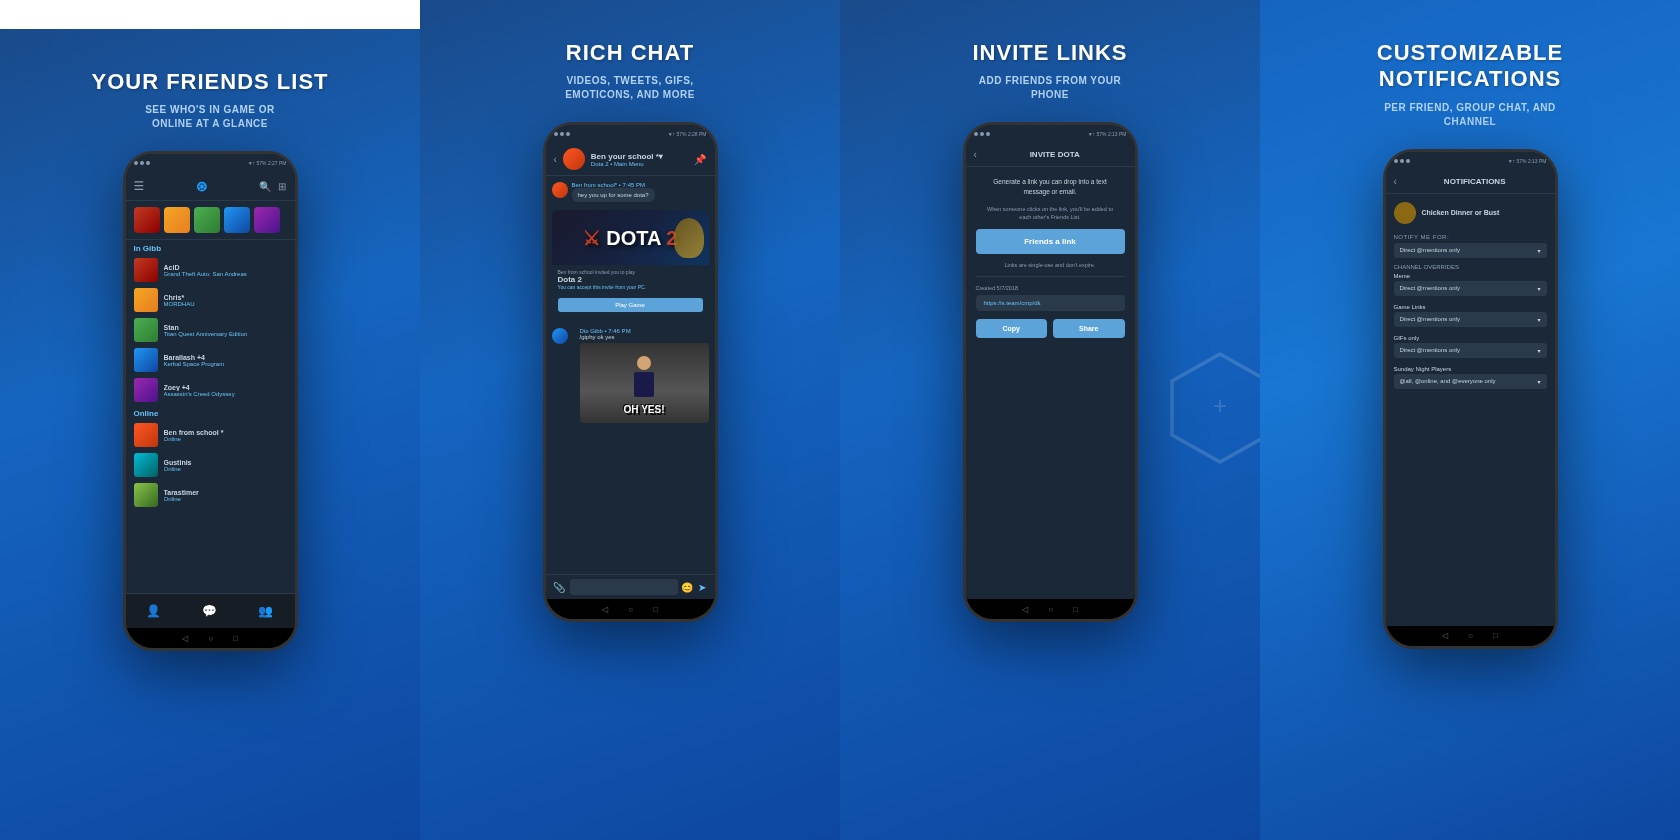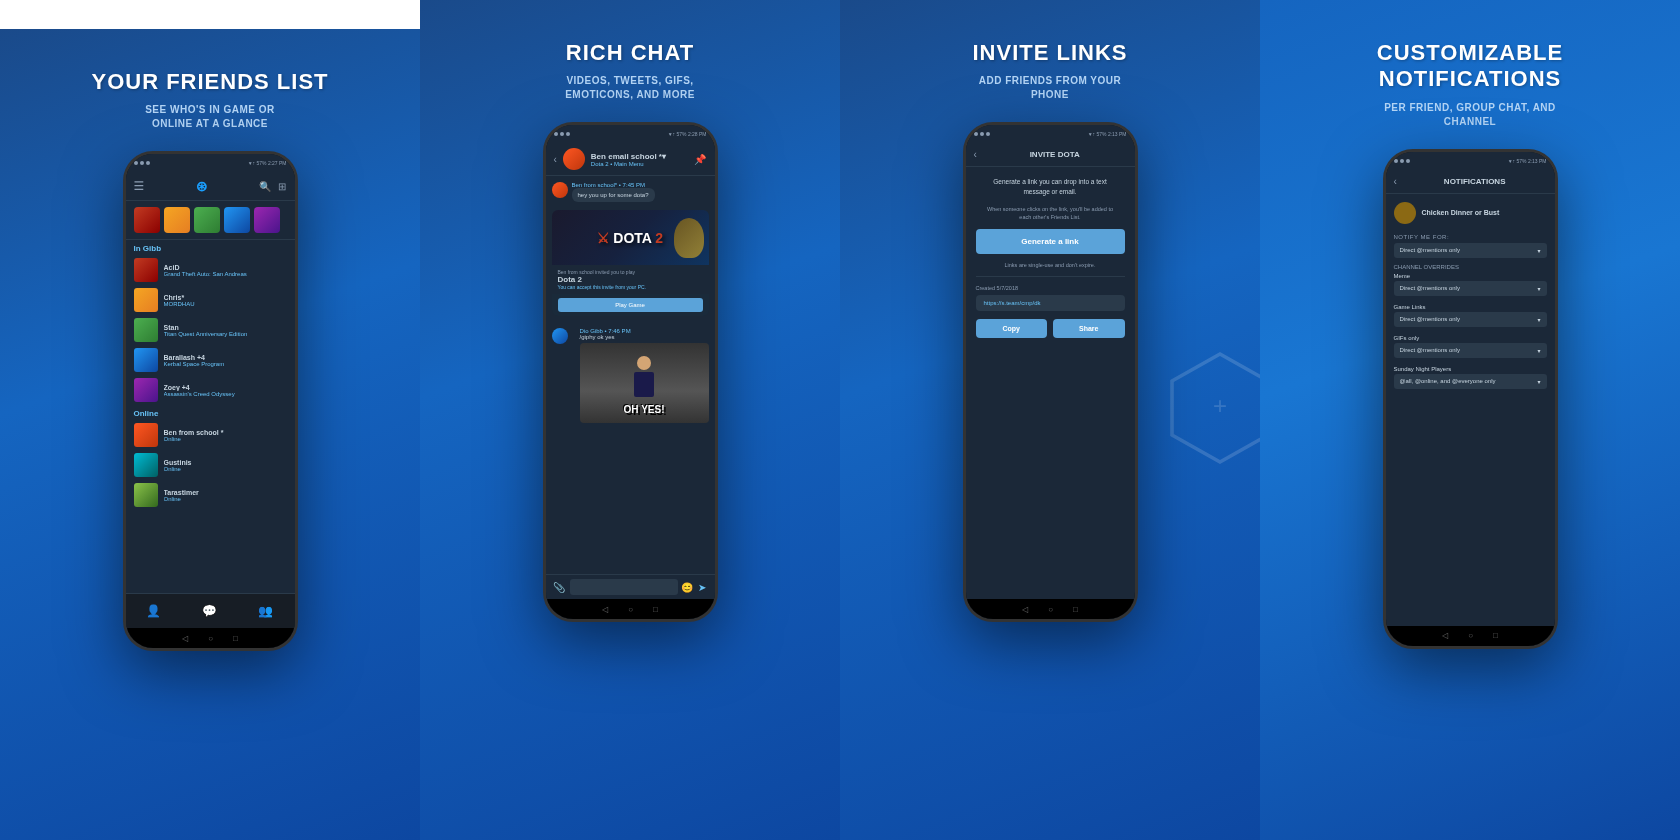--- a/index.html
+++ b/index.html
@@ -235,21 +235,21 @@
       width: 100%;
       height: 55px;
       background: linear-gradient(135deg, #1a1a2e 0%, #16213e 50%, #0f3460 100%);
       display: flex;
       align-items: center;
       justify-content: center;
       position: relative;
     }
 
     .dota2-logo {
-      font-size: 14px;
+      font-size: 20px;
       font-weight: 900;
       color: #c23b22;
       text-shadow: 2px 2px 4px rgba(0,0,0,0.8);
     }
 
     .dota2-logo span { color: #fff; }
 
     .dota2-info {
       padding: 4px 6px;
       background: #1b2838;
@@ -676,21 +676,21 @@
           <div class="status-dot"></div>
           <div class="status-dot"></div>
         </div>
         <div class="status-right">▼↑ 57% 2:28 PM</div>
       </div>
 
       <div class="chat-header">
         <span class="back-arrow">‹</span>
         <div class="chat-avatar avatar-color-6"></div>
         <div>
-          <div class="chat-title">Ben email school *▾</div>
+          <div class="chat-title">Ben your school *▾</div>
           <div class="chat-game">Dota 2 • Main Menu</div>
         </div>
         <span style="margin-left:auto;color:#8a9bb0;font-size:10px;">📌</span>
       </div>
 
       <div class="chat-messages">
 
         <div class="chat-msg">
           <div class="chat-msg-avatar avatar-color-6"></div>
           <div>
@@ -772,21 +772,21 @@
 
       <div class="invite-header">
         <span class="back-arrow">‹</span>
         <div class="invite-title">INVITE DOTA</div>
       </div>
 
       <div class="invite-body">
         <div class="invite-desc">Generate a link you can drop into a text<br>message or email.</div>
         <div class="invite-subdesc">When someone clicks on the link, you'll be added to<br>each other's Friends List.</div>
 
-        <div class="generate-btn">Generate a link</div>
+        <div class="generate-btn">Friends a link</div>
 
         <div class="single-use-note">Links are single-use and don't expire.</div>
 
         <div class="link-section">
           <div class="link-label">Created 5/7/2018</div>
           <div class="link-url-box">https://s.team/cmp/dk</div>
 
           <div class="link-actions">
             <div class="link-btn copy-btn">Copy</div>
             <div class="link-btn share-btn">Share</div>

